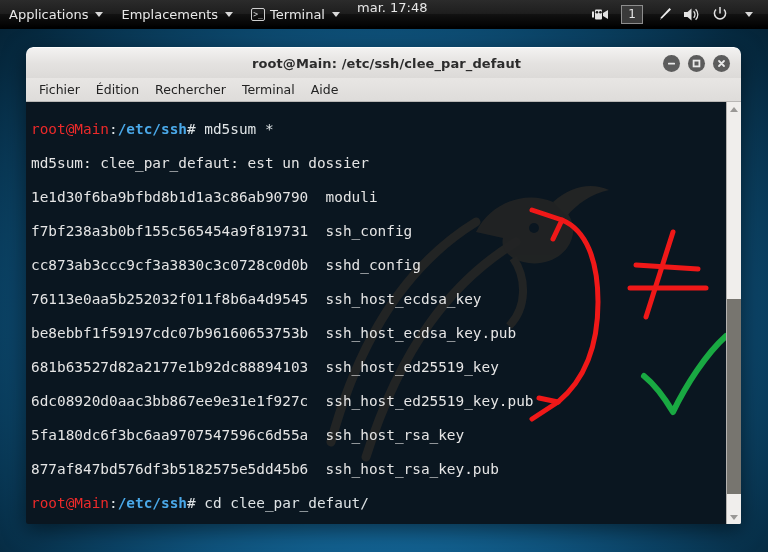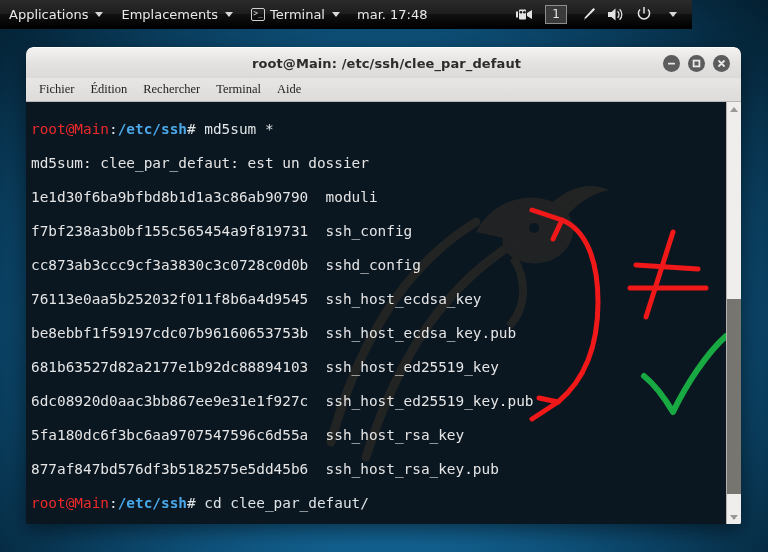--- a/index.html
+++ b/index.html
@@ -9,24 +9,24 @@
     font-family: "DejaVu Sans", sans-serif;
   }
   body {
     background:
       radial-gradient(ellipse 78% 95% at 50% 58%, #2a9ada 0%, #1b7fbd 22%, #12608f 44%, #0b4366 62%, #06293f 80%, #01121d 100%);
     position: relative;
   }
   
   #top-panel {
     position: absolute; left: 0; top: 0;
-    width: 692px; height: 29px;
+    width: 768px; height: 29px;
     background: linear-gradient(to bottom, #2b2b2b 0%, #1e1e1e 48%, #111 52%, #000 100%);
     border-bottom: 1px solid #000;
-    display: flex; align-items: center;
+    display: flex; 
     color: #e8e8e8; font-size: 13px;
   }
   .panel-item {
     display: flex; align-items: center; gap: 5px;
     height: 29px; padding: 0 9px;
     white-space: nowrap;
   }
   .caret {
     width: 0; height: 0;
     border-left: 4px solid transparent;
@@ -89,21 +89,21 @@
     background: #5c5c5c;
     display: flex; align-items: center; justify-content: center;
   }
   .wbtn svg { display: block; }
   #menu-bar {
     height: 24px;
     background: linear-gradient(to bottom, #e8e6e4 0%, #dedcda 100%);
     border-bottom: 1px solid #b9b7b5;
     display: flex; align-items: center;
     padding-left: 5px;
-    font-size: 12.5px; color: #232323; font-family: Liberation Serif, serif;
+    font-size: 12.5px; color: #232323;
   }
   .menu-entry { padding: 0 8px; height: 24px; display: flex; align-items: center; }
   #terminal-body {
     position: relative;
     height: calc(477px - 31px - 24px);
     background: #0a1620;
     overflow: hidden;
   }
   #dragon {
     position: absolute; right: 30px; top: -20px;

